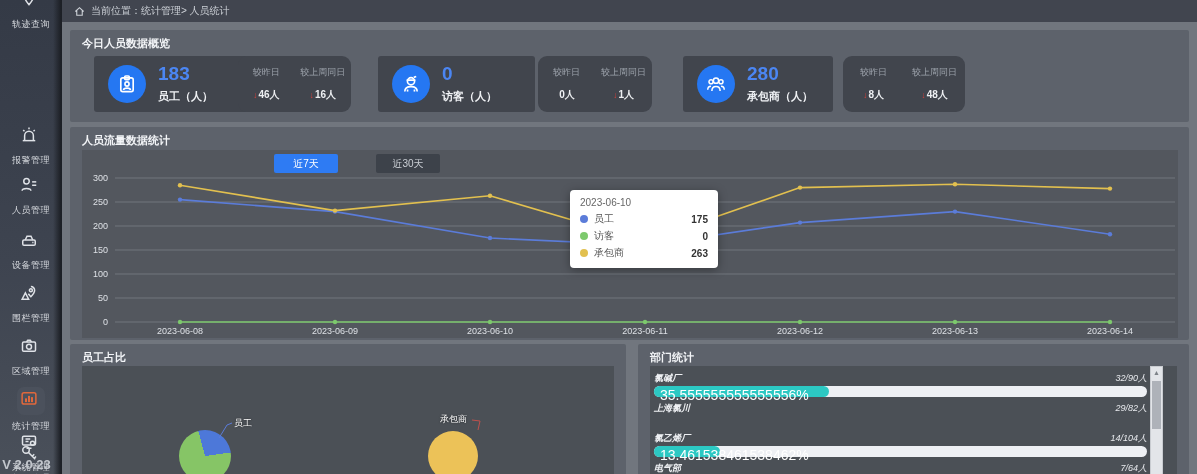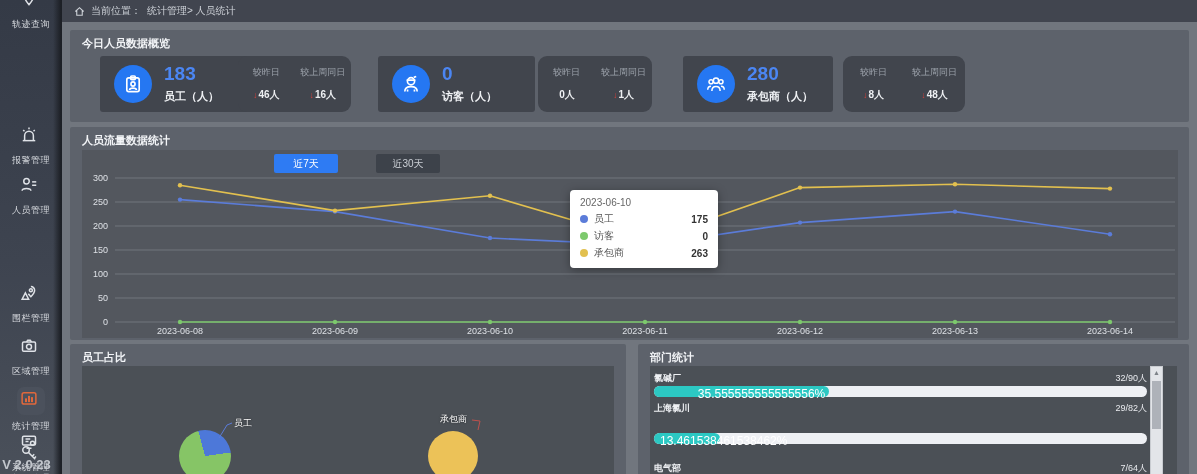--- a/index.html
+++ b/index.html
@@ -53,27 +53,27 @@
   
   .panel-ratio{left:70px;top:344px;width:556px;height:140px;}
   .panel-dept{left:638px;top:344px;width:551px;height:140px;}
   .panel-body{position:absolute;left:12px;top:22px;right:12px;bottom:-10px;background:#4b5056;}
   .pie{position:absolute;border-radius:50%;}
   .pie-label{position:absolute;font-size:9px;color:#fff;text-shadow:0 0 2px rgba(0,0,0,.6);}
   .leaders{position:absolute;left:0;top:0;width:100%;height:100%;pointer-events:none;}
   
   .dept-rows{position:absolute;left:4px;top:2px;right:30px;}
   .dept-row{position:relative;margin-top:5px;height:25px;}
-  .dept-top{display:flex;justify-content:space-between;align-items:center;height:11px;}
+  .dept-top{display:flex;justify-content:space-between;align-items:center;height:11px;font-style:italic;}
   .dept-name{font-size:9px;font-weight:bold;color:#eef0f3;}
   .dept-count{font-size:9px;color:#e8eaee;}
   .dept-bar{position:relative;margin-top:2px;height:11px;background:#eef0f4;border-radius:6px;}
   .dept-fill{position:relative;height:11px;background:#2cc8c3;border-radius:6px;}
   .dept-pct{position:absolute;left:6px;top:1px;min-width:calc(100% - 10px);width:max-content;
-    text-align:right;font-size:12px;color:#fff;white-space:nowrap;}
+    font-size:14px;color:#fff;white-space:nowrap;}
   .scrollbar{position:absolute;top:0;right:14px;width:13px;bottom:10px;background:#e3e5e9;
     border:1px solid #c9ccd1;box-sizing:border-box;}
   .scroll-up{height:12px;text-align:center;font-size:7px;color:#7d8288;line-height:12px;cursor:pointer;}
   .scroll-thumb{position:absolute;left:1px;right:1px;top:14px;height:48px;background:#aeb2b9;cursor:grab;}
   svg{display:block;}
   .tick{fill:#dde0e5;font-size:9px;font-family:"Liberation Sans","DejaVu Sans",sans-serif;}
 </style>
 </head>
 <body>
 
@@ -105,20 +105,30 @@
         <svg width="20" height="20" viewBox="0 0 16 16" fill="none" stroke="#dfe2e7" stroke-width="1.2">
             <path d="M4.5 12V8.5a3.5 3.5 0 0 1 7 0V12"></path>
             <line x1="3" y1="12.5" x2="13" y2="12.5"></line>
             <line x1="8" y1="2" x2="8" y2="3.4"></line>
             <line x1="3.4" y1="4" x2="4.4" y2="5"></line>
             <line x1="12.6" y1="4" x2="11.6" y2="5"></line>
           </svg>
       </span>
       <span class="lbl">报警管理</span>
     </div>
+    <div class="side-item" style="top:228px">
+      <span class="ic">
+        <svg width="20" height="20" viewBox="0 0 16 16" fill="none" stroke="#dfe2e7" stroke-width="1.2">
+            <rect x="3" y="8" width="10" height="4.2" rx="1"></rect>
+            <path d="M5 8l1.4-3h3.2L11 8"></path>
+            <line x1="10.6" y1="10" x2="11.6" y2="10"></line>
+          </svg>
+      </span>
+      <span class="lbl">设备管理</span>
+    </div>
     <div class="side-item" style="top:281px">
       <span class="ic">
         <svg width="20" height="20" viewBox="0 0 16 16" fill="none" stroke="#dfe2e7" stroke-width="1.2">
             <path d="M9.5 2.8a3 3 0 0 1 3 3c0 2.2-3 5.2-3 5.2s-1.1-1.1-2-2.4"></path>
             <circle cx="9.5" cy="5.8" r="1.2"></circle>
             <path d="M2.5 13l2.6-5 2.6 5z"></path>
           </svg>
       </span>
       <span class="lbl">围栏管理</span>
     </div>
@@ -170,27 +180,27 @@
     <div class="version">V 2.0.23</div>
   </nav>
 
   <div class="crumbbar">
     <span class="home">
       <svg width="11" height="11" viewBox="0 0 16 16">
           <path d="M2 8l6-5.5L14 8M4 7v6.5h8V7" fill="none" stroke="#ced2d8" stroke-width="1.6"></path>
         </svg>
     </span>
     <span>当前位置：</span>
-    <span style="margin-left:6px">统计管理&gt; 人员统计</span>
+    <span style="">统计管理&gt; 人员统计</span>
   </div>
 
   <section class="panel panel-overview">
     <div class="panel-title">今日人员数据概览</div>
 
-    <div class="card card-main" style="left:30px;width:154px">
+    <div class="card card-main" style="left:24px;width:154px">
       <div class="circle">
         <svg width="22" height="22" viewBox="0 0 16 16" fill="none" stroke="#fff" stroke-width="1.2">
             <rect x="3.5" y="3.5" width="9" height="10" rx="1.4"></rect>
             <rect x="6.3" y="2.2" width="3.4" height="2.6" rx="0.8"></rect>
             <circle cx="8" cy="8" r="1.5"></circle>
             <path d="M5.5 12.3c0-1.7 5-1.7 5 0"></path>
           </svg>
       </div>
       <div class="num">183</div>
       <div class="cap">员工（人）</div>
@@ -359,20 +369,24 @@
               </div>
             </div>
         </div>
         <div class="dept-row">
           <div class="dept-top">
               <span class="dept-name">上海氯川</span>
               <span class="dept-count">29/82人</span>
             </div>
         </div>
         <div class="dept-row">
+          <div class="dept-top">
+              <span class="dept-name">氯乙烯厂</span>
+              <span class="dept-count">14/104人</span>
+            </div>
           <div class="dept-bar">
               <div class="dept-fill" style="width: 13.4615%;">
                 <span class="dept-pct">13.461538461538462%</span>
               </div>
             </div>
         </div>
         <div class="dept-row">
           <div class="dept-top">
               <span class="dept-name">电气部</span>
               <span class="dept-count">7/64人</span>

